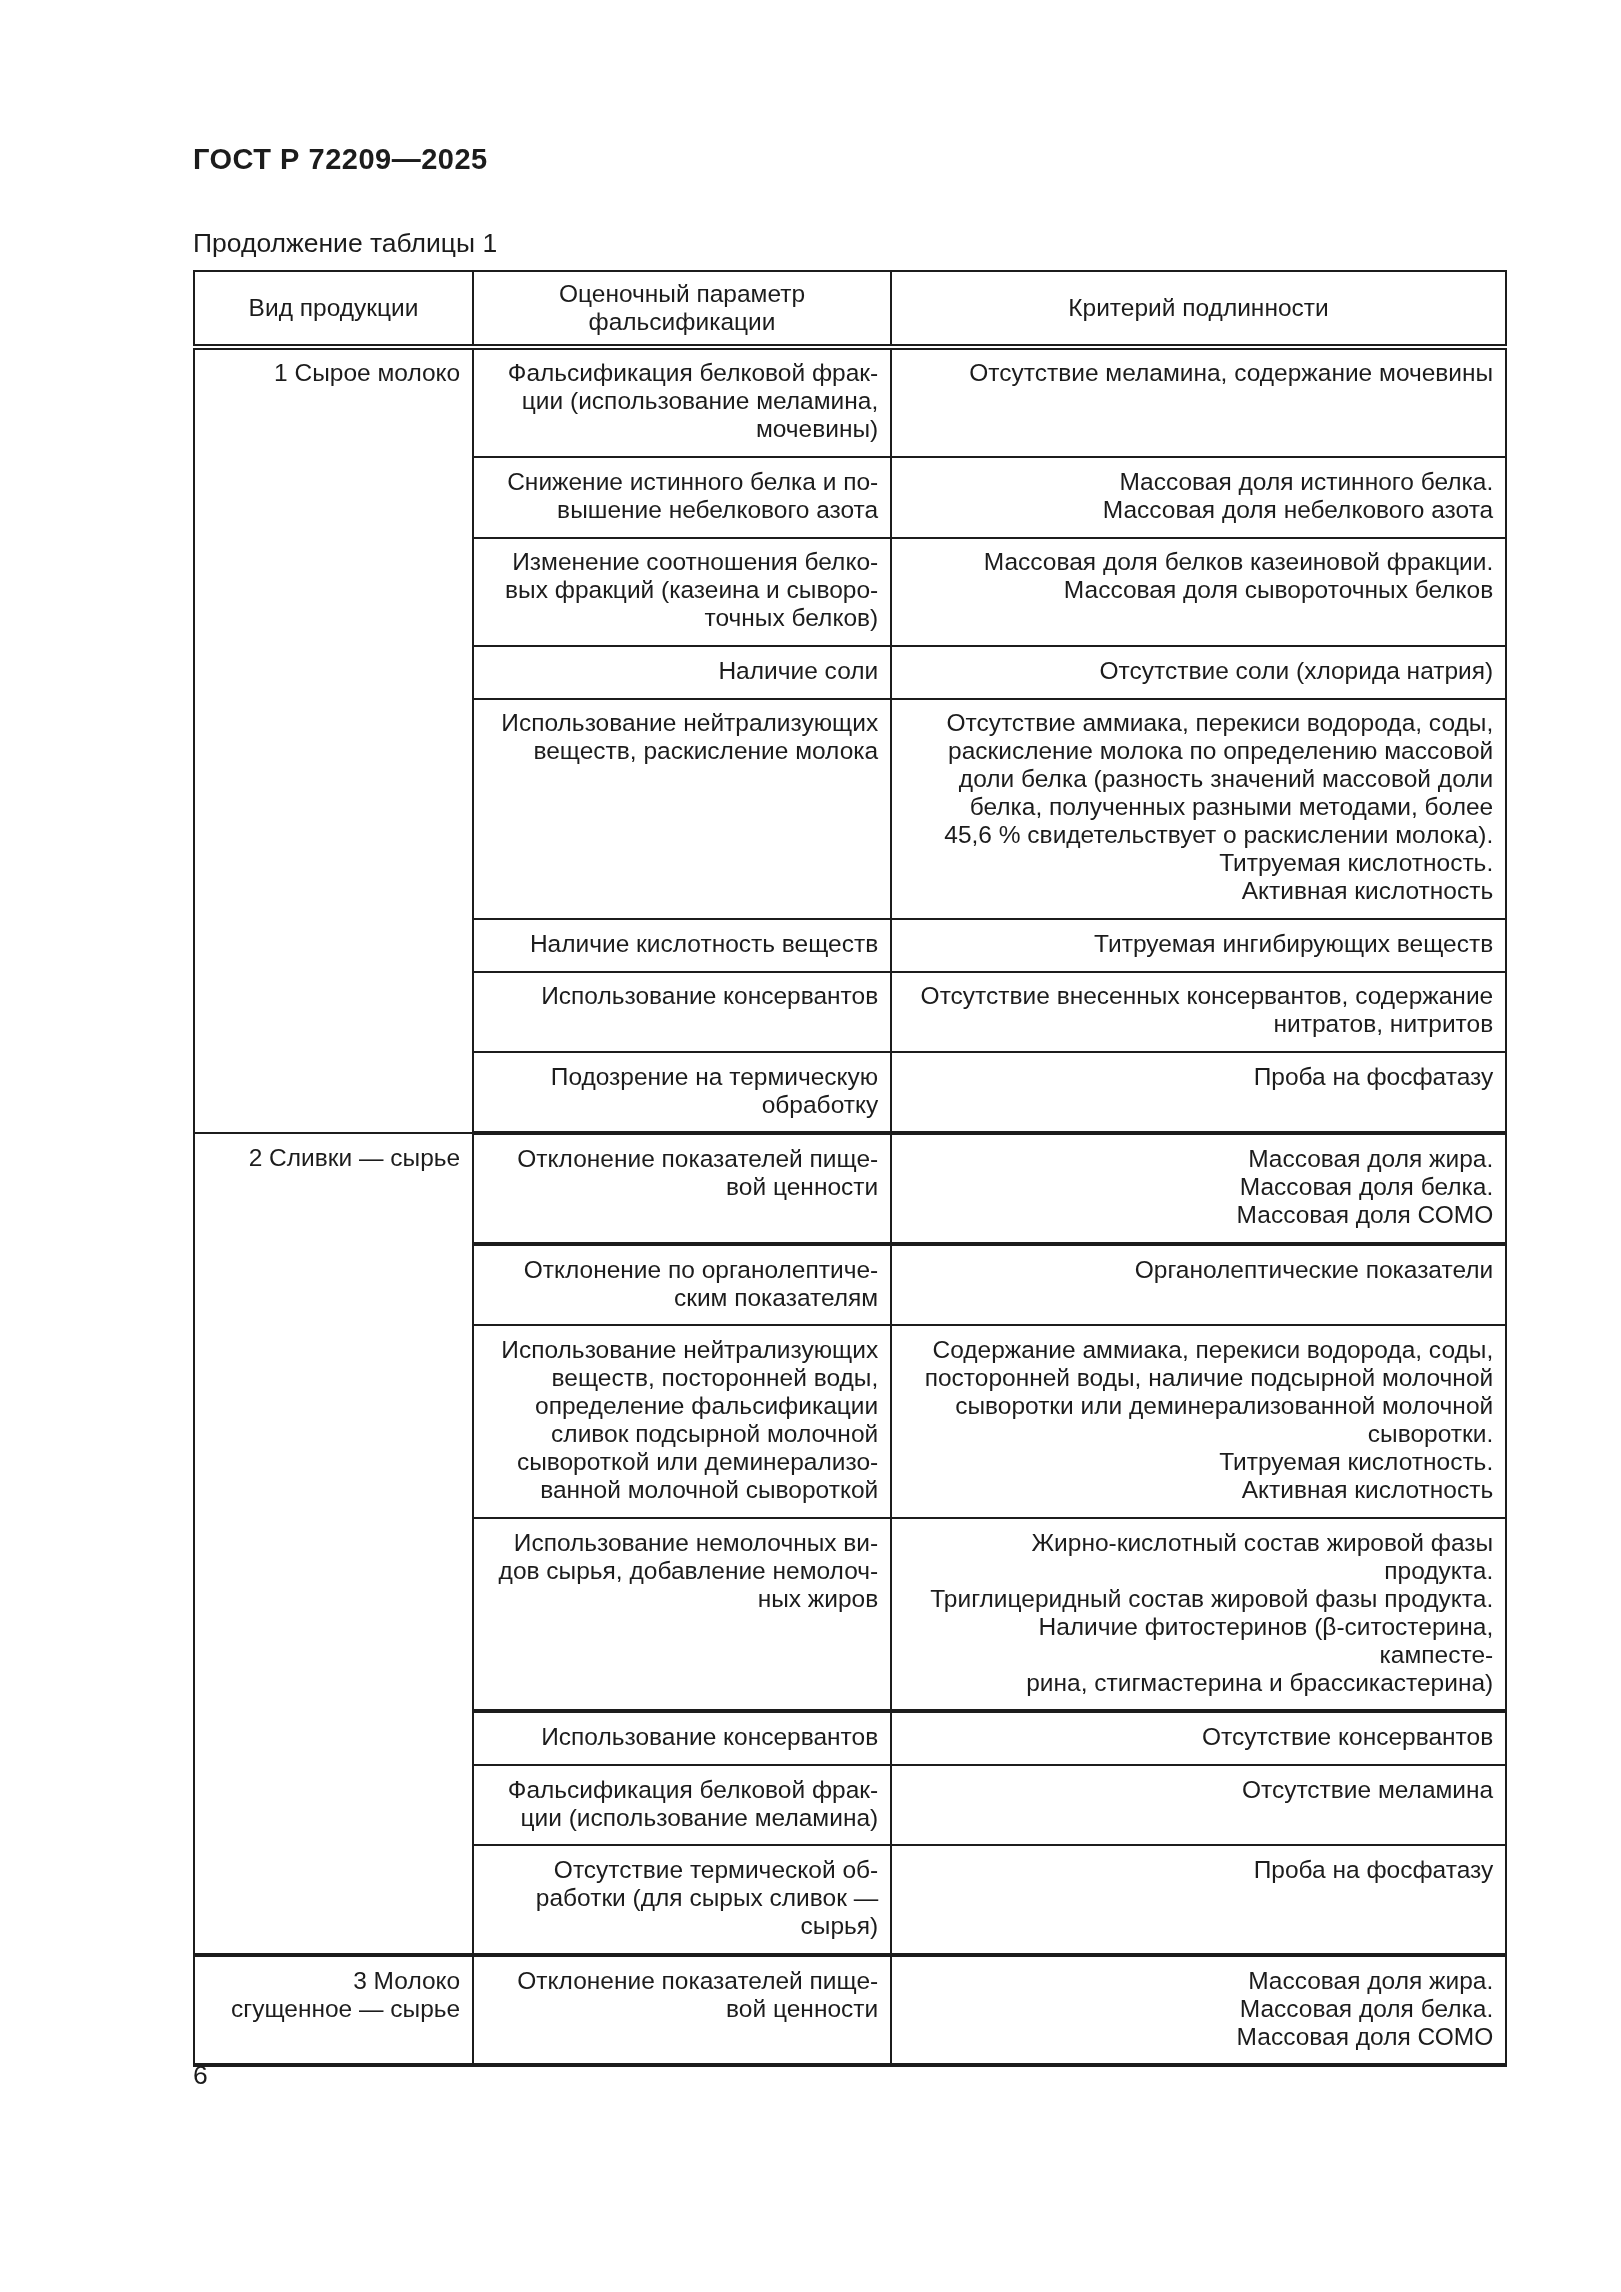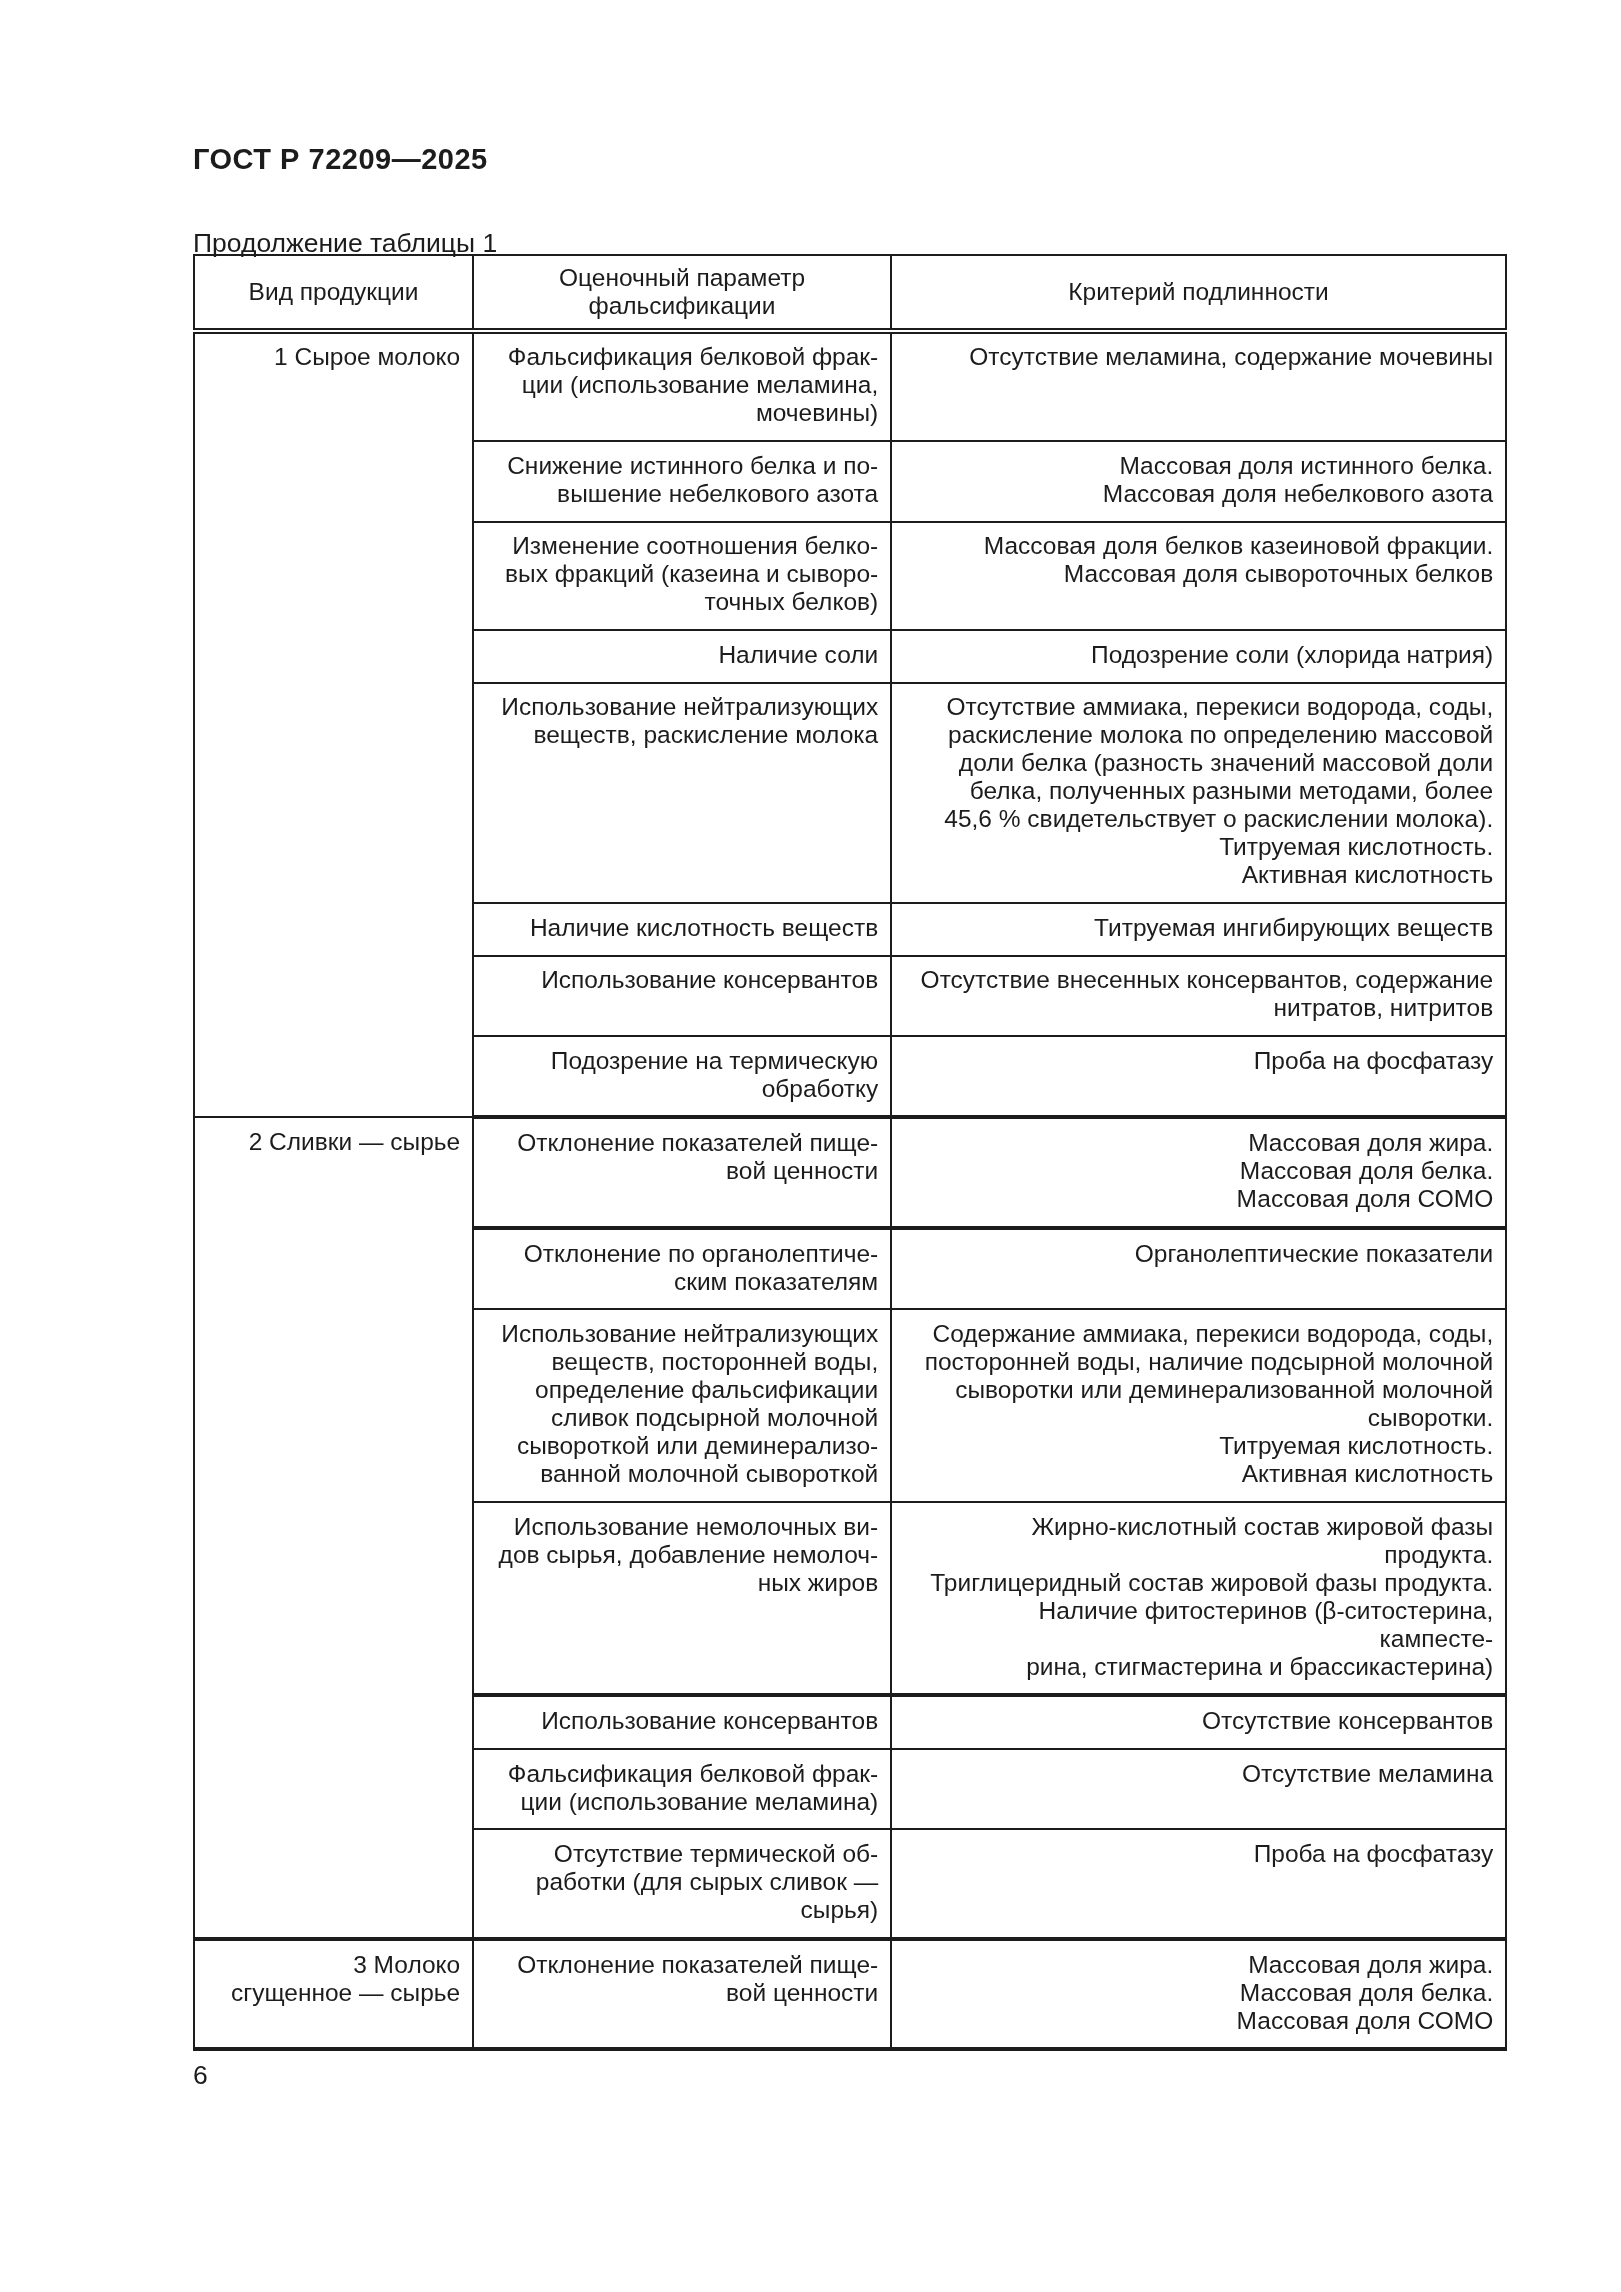--- a/index.html
+++ b/index.html
@@ -25,21 +25,21 @@
   .table-caption {
     position: absolute;
     left: 193px;
     top: 228px;
     font-size: 26.5px;
     white-space: nowrap;
   }
   table.gost-table {
     position: absolute;
     left: 193px;
-    top: 254px;
+    top: 270px;
     width: 1311px;
     table-layout: fixed;
     border-collapse: collapse;
     border: 2.9px solid #1c1c1c;
   }
   .gost-table col.c1 { width: 279px; }
   .gost-table col.c2 { width: 418px; }
   .gost-table col.c3 { width: 615px; }
   .gost-table th, .gost-table td {
     border: 2px solid #1c1c1c;
@@ -109,21 +109,21 @@
         </tr>
         <tr>
           <td class="parameter-cell">Изменение соотношения белко-
 вых фракций (казеина и сыворо-
 точных белков)</td>
           <td class="criterion-cell">Массовая доля белков казеиновой фракции.
 Массовая доля сывороточных белков</td>
         </tr>
         <tr>
           <td class="parameter-cell">Наличие соли</td>
-          <td class="criterion-cell">Подозрение соли (хлорида натрия)</td>
+          <td class="criterion-cell">Отсутствие соли (хлорида натрия)</td>
         </tr>
         <tr>
           <td class="parameter-cell">Использование нейтрализующих
 веществ, раскисление молока</td>
           <td class="criterion-cell">Отсутствие аммиака, перекиси водорода, соды,
 раскисление молока по определению массовой
 доли белка (разность значений массовой доли
 белка, полученных разными методами, более
 45,6 % свидетельствует о раскислении молока).
 Титруемая кислотность.

